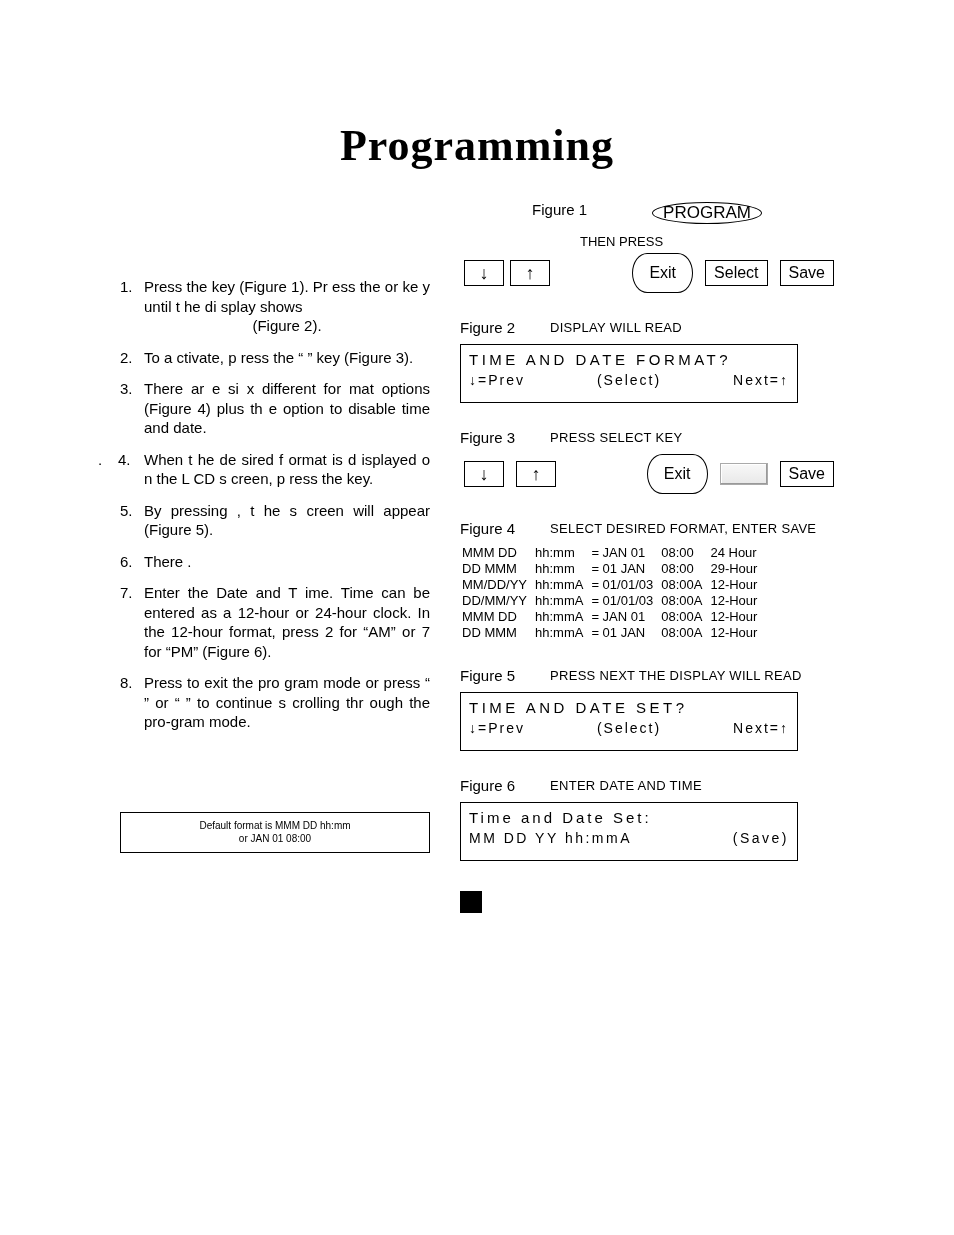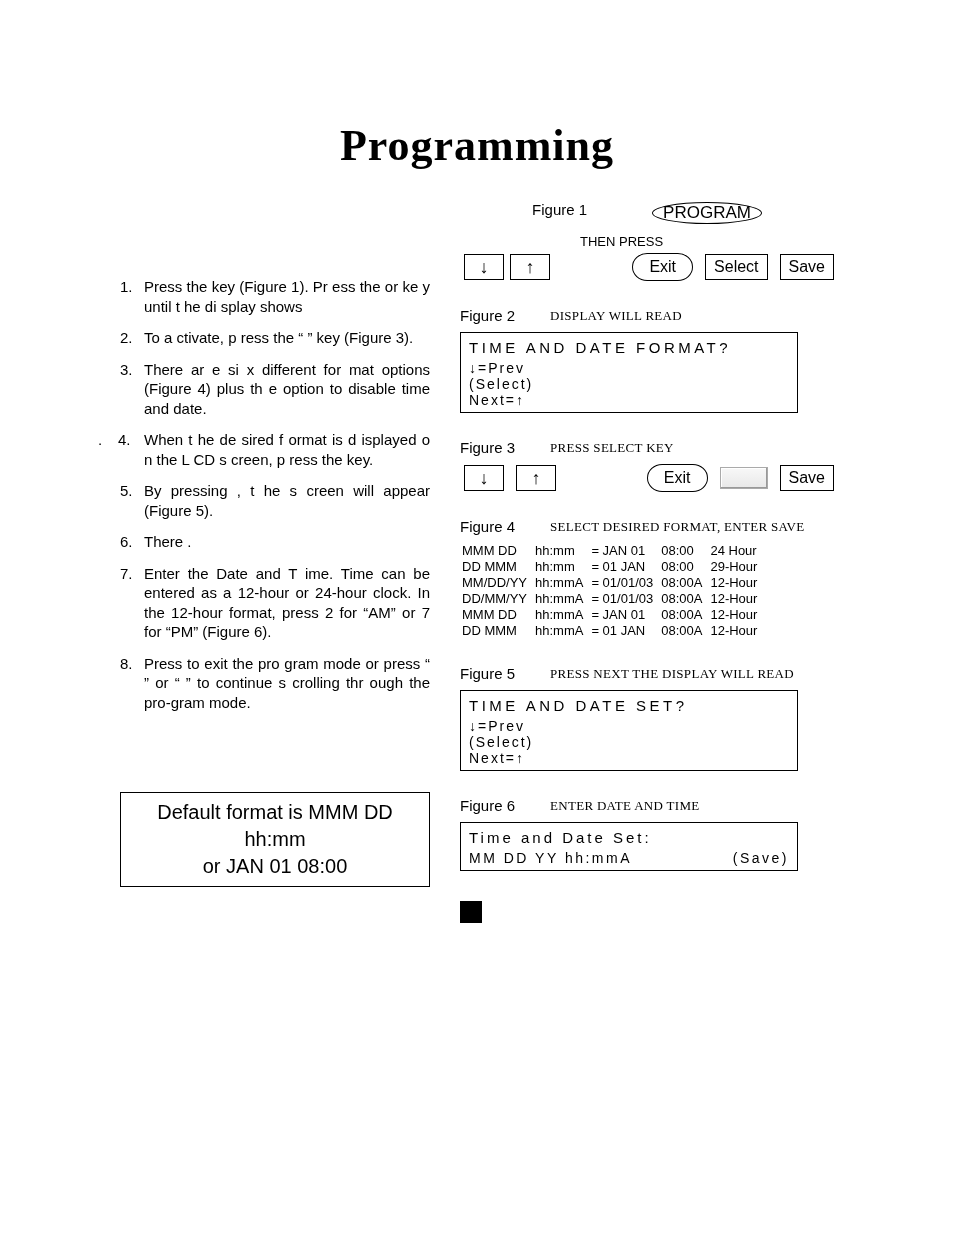--- a/index.html
+++ b/index.html
@@ -58,21 +58,21 @@
     display: inline-flex;
     align-items: center;
     justify-content: center;
     border: 1.5px solid #000;
     border-radius: 50%;
     font-size: 17px;
     padding: 2px 10px;
     height: 22px;
     font-family: Arial, sans-serif;
   }
-  .oval.big { font-size: 16px; padding: 2px 16px; height: 28px; border-radius: 50% / 100%; }
+  .oval.big { font-size: 16px; padding: 2px 16px; height: 40px; border-radius: 50% / 100%; }
   .rectbtn {
     display: inline-flex;
     align-items: center;
     justify-content: center;
     border: 1.5px solid #000;
     font-size: 16px;
     padding: 10px 8px;
     height: 26px;
   }
   .sqbtn {
@@ -89,44 +89,43 @@
   .fig1-then {
     font-size: 13px;
     margin: 10px 0 4px 120px;
   }
   .fig1-row2 { display:flex; gap:12px; align-items:center; justify-content:flex-start; padding-left:4px;}
   .arrgroup { display:flex; gap:6px; }
 
   
   .lcd {
     border: 1.5px solid #000;
-    padding: 6px 8px 4px 8px;
+    padding: 6px 8px 14px 8px;
     font-family: Arial, sans-serif;
     width: 338px;
   }
   .lcd .line1 {
     font-size: 15px;
     letter-spacing: 3.5px;
     white-space: nowrap;
     margin-bottom: 4px;
   }
   .lcd .line2 {
     font-size: 14px;
     letter-spacing: 1px;
     display: flex;
     justify-content: space-between;
     white-space: nowrap;
-    flex-direction: column;
   }
   .lcd .line2 span { letter-spacing: 2px; }
 
   .figsection { margin-bottom: 26px; }
   .fighead { display:flex; align-items:center; margin-bottom:8px; }
   .fighead .figlabel { flex: 0 0 90px; margin-bottom:0; }
-  .fighead .figcaption { margin-left: 0; font-family: Liberation Serif, serif; }
+  .fighead .figcaption { margin-left: 0; }
 
   
   .fig3-row { display:flex; gap:12px; align-items:center; padding-left:4px; }
   .ghostbtn {
     display: inline-block;
     border: 1px solid #aaa;
     width: 48px;
     height: 22px;
     background: linear-gradient(#f8f8f8,#e8e8e8);
     box-shadow: inset -1px -1px 0 #999, inset 1px 1px 0 #fff;
@@ -141,21 +140,21 @@
   .fig4 td { padding: 0 8px 1px 0; white-space: nowrap; }
 
   
   .lcd6 .line1 { letter-spacing: 3px; font-size:15px; }
   .lcd6 .line2row { font-size:14px; letter-spacing: 2.5px; display:flex; justify-content:space-between; }
 
   
   .note {
     border: 1px solid #000;
     padding: 6px 12px;
-    font-size: 20px;
+    font-size: 10px;
     text-align: center;
     margin-top: 80px;
     line-height: 1.35;
   }
 
   .blackbox {
     width: 22px;
     height: 22px;
     background: #000;
     margin-top: 30px;
@@ -168,20 +167,21 @@
   <h1 class="title">Programming</h1>
 
   <div class="cols">
 
     <div class="left">
       <div class="steps">
         <div class="step">
           <div class="num">1.</div>
           <div class="txt">
             <span>Press the                         key (Figure 1).  Pr ess the           or               ke y until  t he di splay shows</span>
+            <div style="text-align:center;">(Figure 2).</div>
           </div>
         </div>
         <div class="step">
           <div class="num">2.</div>
           <div class="txt">To a ctivate, p ress the “            ” key (Figure 3).</div>
         </div>
         <div class="step">
           <div class="num">3.</div>
           <div class="txt">There ar e si x different for mat options (Figure 4) plus th e option to disable time and date.</div>
         </div>

